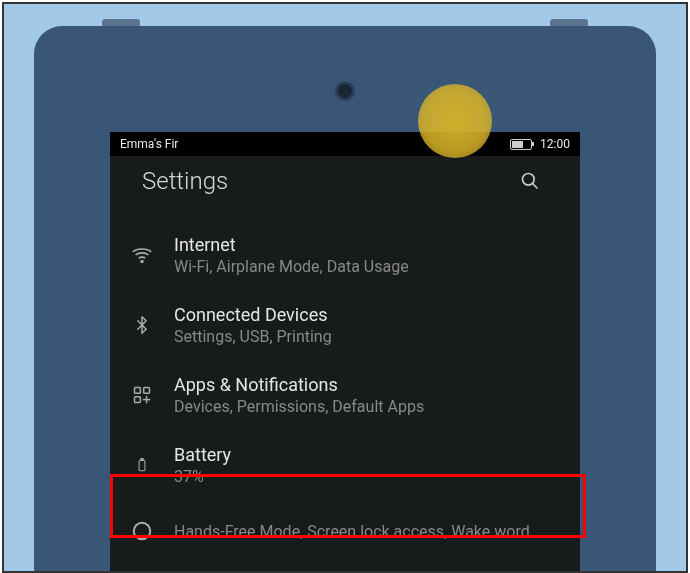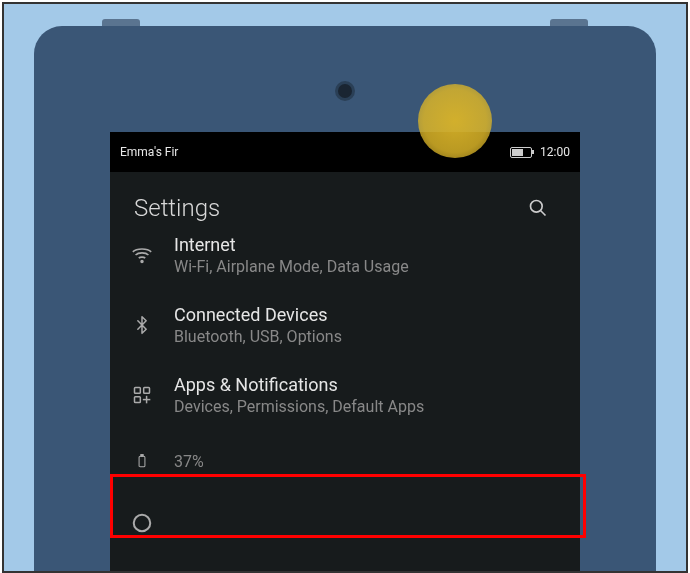--- a/index.html
+++ b/index.html
@@ -70,21 +70,21 @@
       bottom: 0;
       background: #171b1c;
       overflow: hidden;
     }
     
     .statusbar {
       position: absolute;
       top: 0;
       left: 0;
       right: 0;
-      height: 40px;
+      height: 24px;
       background: #000;
       display: flex;
       align-items: center;
       justify-content: space-between;
       padding: 0 10px;
       font-size: 12px;
       color: #e8e8e8;
     }
     
     .statusbar-right {
@@ -120,22 +120,21 @@
     
     .header {
       position: absolute;
       top: 24px;
       left: 0;
       right: 0;
       height: 50px;
       display: flex;
       align-items: center;
       justify-content: space-between;
-      padding: 0 24px;
-      margin-top: 27px;
+      padding: 0 32px;
     }
     
     .header-title {
       font-size: 24px;
       font-weight: 300;
       color: #d8d8d8;
     }
     
     .search-icon-wrap {
       padding: 8px;
@@ -256,21 +255,21 @@
         </div>
 
         <div class="setting-item">
           <div class="setting-icon">
             <svg width="20" height="22" viewBox="0 0 24 24" fill="none" stroke="#aaa" stroke-width="1.8" stroke-linejoin="round" stroke-linecap="round">
               <path d="M7 7 L17 17 L12 22 L12 2 L17 7 L7 17"></path>
             </svg>
           </div>
           <div class="setting-text">
             <div class="setting-title">Connected Devices</div>
-            <div class="setting-subtitle">Bluetooth, USB, Options</div>
+            <div class="setting-subtitle">Settings, USB, Printing</div>
           </div>
         </div>
 
         <div class="setting-item">
           <div class="setting-icon">
             <svg width="20" height="20" viewBox="0 0 24 24" fill="none" stroke="#aaa" stroke-width="1.8">
               <rect x="3" y="3" width="7" height="7" rx="1"></rect>
               <rect x="14" y="3" width="7" height="7" rx="1"></rect>
               <rect x="3" y="14" width="7" height="7" rx="1"></rect>
               <line x1="17.5" y1="13" x2="17.5" y2="22"></line>
@@ -284,31 +283,33 @@
         </div>
 
         <div class="setting-item">
           <div class="setting-icon">
             <svg width="14" height="22" viewBox="0 0 24 24" fill="none" stroke="#aaa" stroke-width="1.8">
               <rect x="7" y="4" width="10" height="18" rx="2"></rect>
               <rect x="10" y="1" width="4" height="3" fill="#aaa"></rect>
             </svg>
           </div>
           <div class="setting-text">
+            <div class="setting-title">Battery</div>
             <div class="setting-subtitle">37%</div>
           </div>
         </div>
 
         <div class="setting-item">
           <div class="setting-icon">
             <svg width="22" height="22" viewBox="0 0 24 24" fill="none" stroke="#aaa" stroke-width="2.2">
               <circle cx="12" cy="12" r="9"></circle>
             </svg>
           </div>
           <div class="setting-text">
+            <div class="setting-subtitle">Hands-Free Mode, Screen lock access, Wake word</div>
           </div>
         </div>
 
         <div class="setting-item">
           <div class="setting-icon">
             <svg width="22" height="20" viewBox="0 0 24 24" fill="none" stroke="#aaa" stroke-width="1.8">
               <rect x="2" y="4" width="20" height="14" rx="1"></rect>
               <line x1="7" y1="22" x2="17" y2="22"></line>
             </svg>
           </div>

